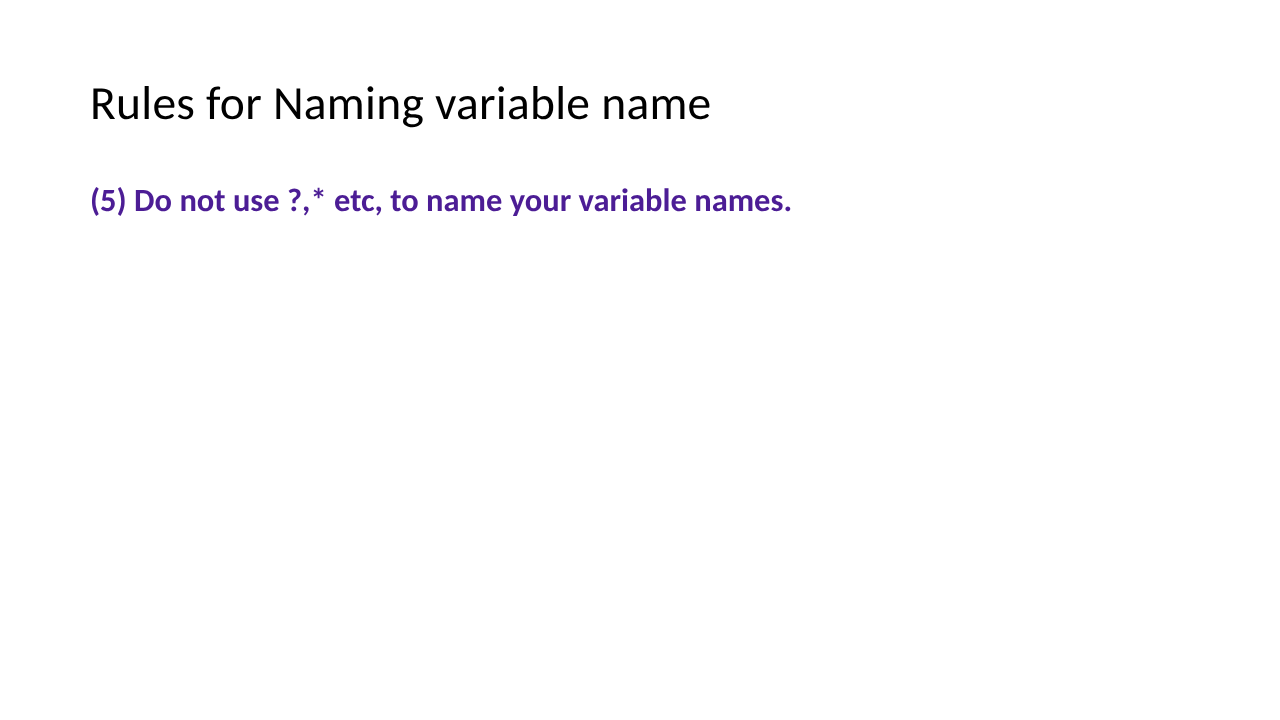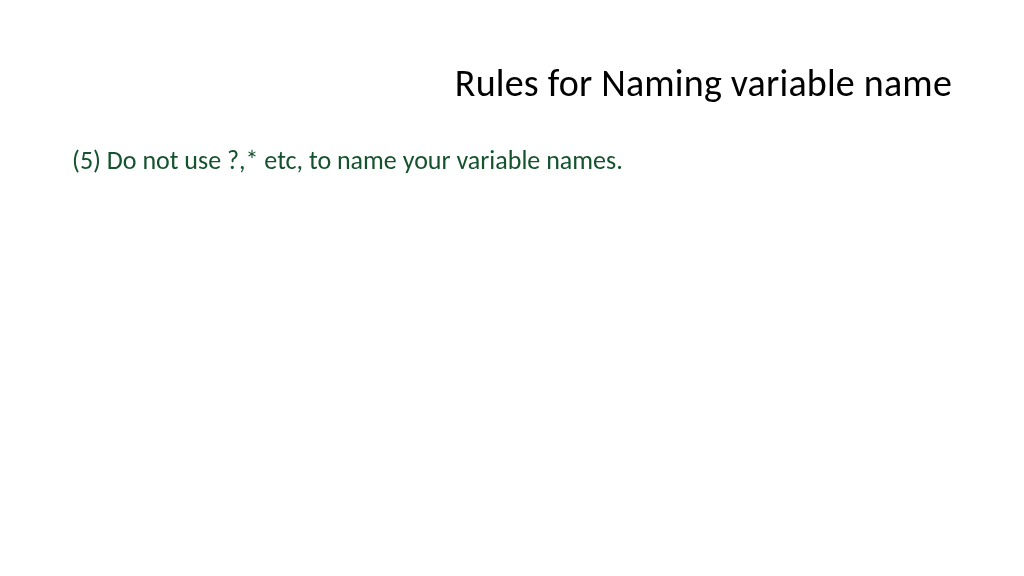--- a/index.html
+++ b/index.html
@@ -14,26 +14,25 @@
       font-family: Calibri, 'Segoe UI', Arial, sans-serif;
       color: #000000;
       padding: 60px 72px;
     }
     .slide-title {
       font-size: 38px;
       font-weight: 400;
       color: #000000;
       margin-bottom: 36px;
       letter-spacing: 0.2px;
-      text-align: right;
     }
     .body-text {
       font-size: 26px;
-      font-weight: 400;
-      color: #14532d;
+      font-weight: 700;
+      color: #4c1d95;
       line-height: 1.4;
     }
   </style>
 </head>
 <body>
 
 <h1 class="slide-title">Rules for Naming variable name</h1>
 <p class="body-text">(5) Do not use ?,* etc, to name your variable names.</p>
 
 </body></html>

